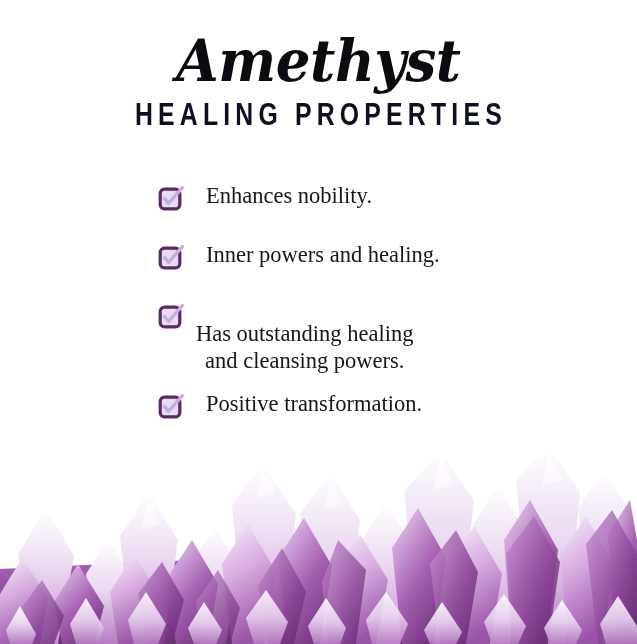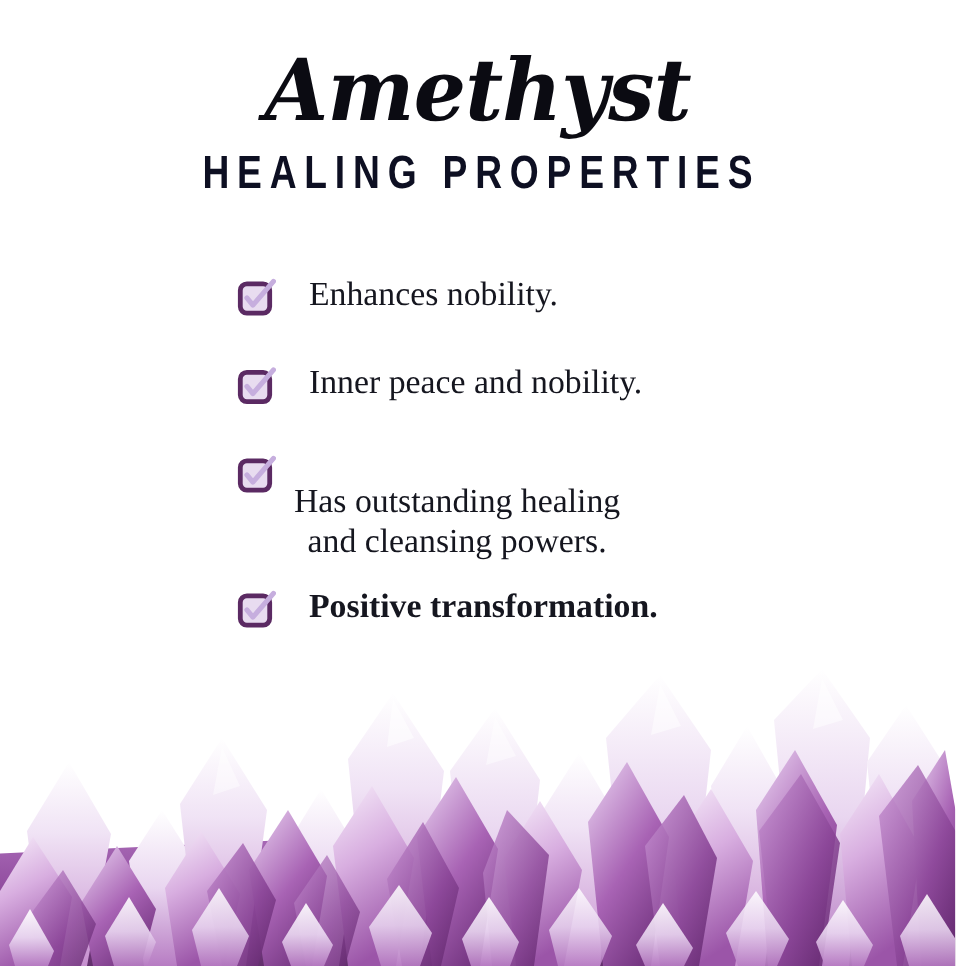--- a/index.html
+++ b/index.html
@@ -59,21 +59,21 @@
     top: 182px;
     left: 158px;
     width: 420px;
   }
   .item {
     display: flex;
     align-items: flex-start;
     margin-bottom: 30px;
   }
   .item.tight { margin-bottom: 16px; }
-  .item.last  { margin-bottom: 0; font-weight: bold; }
+  .item.last  { margin-bottom: 0; }
 
   .checkbox {
     flex: 0 0 auto;
     width: 26px;
     height: 26px;
     margin-top: 3px;
     position: relative;
   }
   .checkbox svg { display: block; }
 
@@ -128,21 +128,21 @@
       <span class="item-text"> Enhances nobility.</span>
     </div>
 
     <div class="item">
       <span class="checkbox">
         <svg width="26" height="26" viewBox="0 0 26 26">
           <rect x="2.2" y="4.2" width="19.6" height="19.6" rx="4.4" ry="4.4" fill="#e8dcf0" stroke="#5b2a63" stroke-width="3.2"></rect>
           <path d="M6.6 13.6 L10.6 18.4 L24.3 2.6" fill="none" stroke="#c6aede" stroke-width="3.4" stroke-linecap="round" stroke-linejoin="round"></path>
         </svg>
       </span>
-      <span class="item-text">Inner peace and nobility.</span>
+      <span class="item-text">Inner powers and healing.</span>
     </div>
 
     <div class="item tight">
       <span class="checkbox">
         <svg width="26" height="26" viewBox="0 0 26 26">
           <rect x="2.2" y="4.2" width="19.6" height="19.6" rx="4.4" ry="4.4" fill="#e8dcf0" stroke="#5b2a63" stroke-width="3.2"></rect>
           <path d="M6.6 13.6 L10.6 18.4 L24.3 2.6" fill="none" stroke="#c6aede" stroke-width="3.4" stroke-linecap="round" stroke-linejoin="round"></path>
         </svg>
       </span>
       <span class="item-text centered">Has outstanding healing

